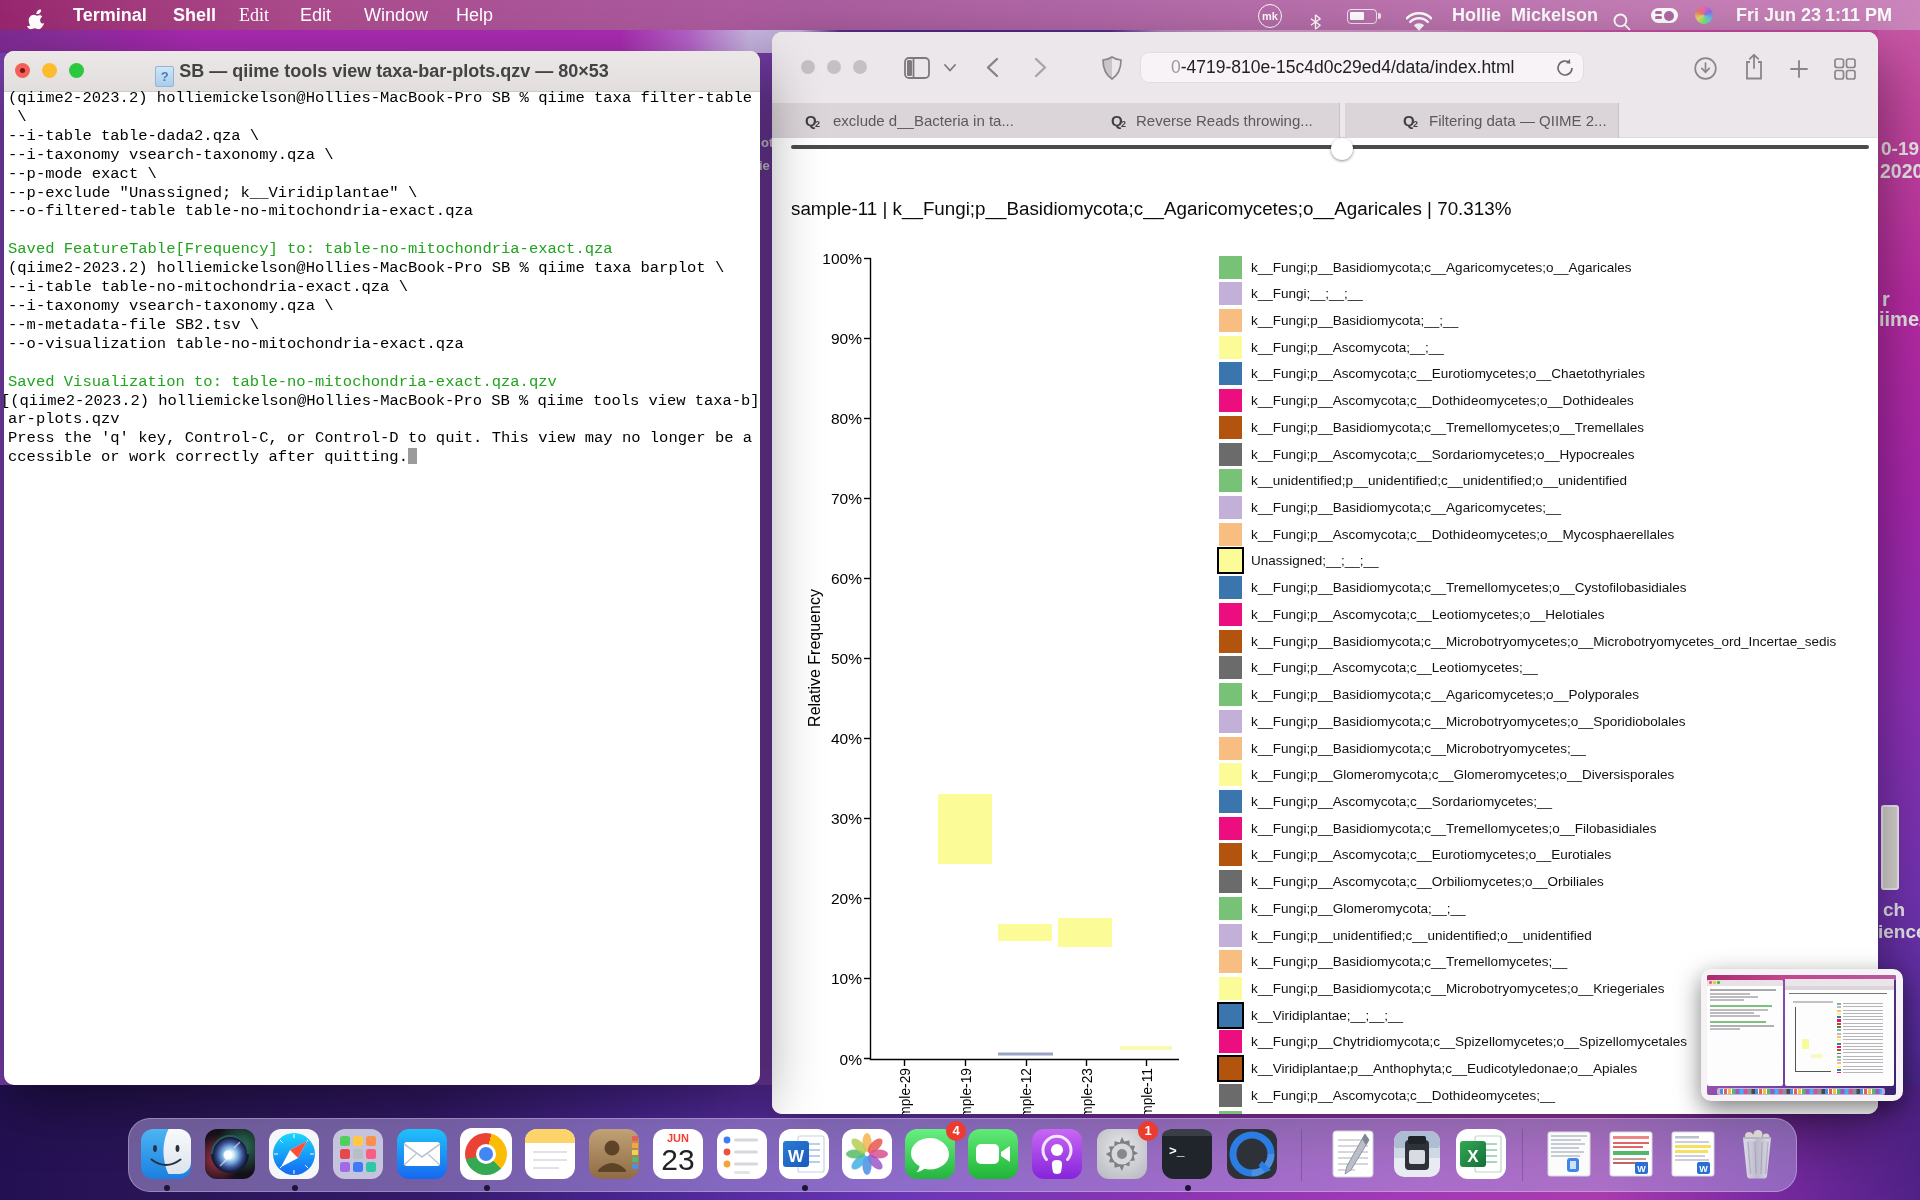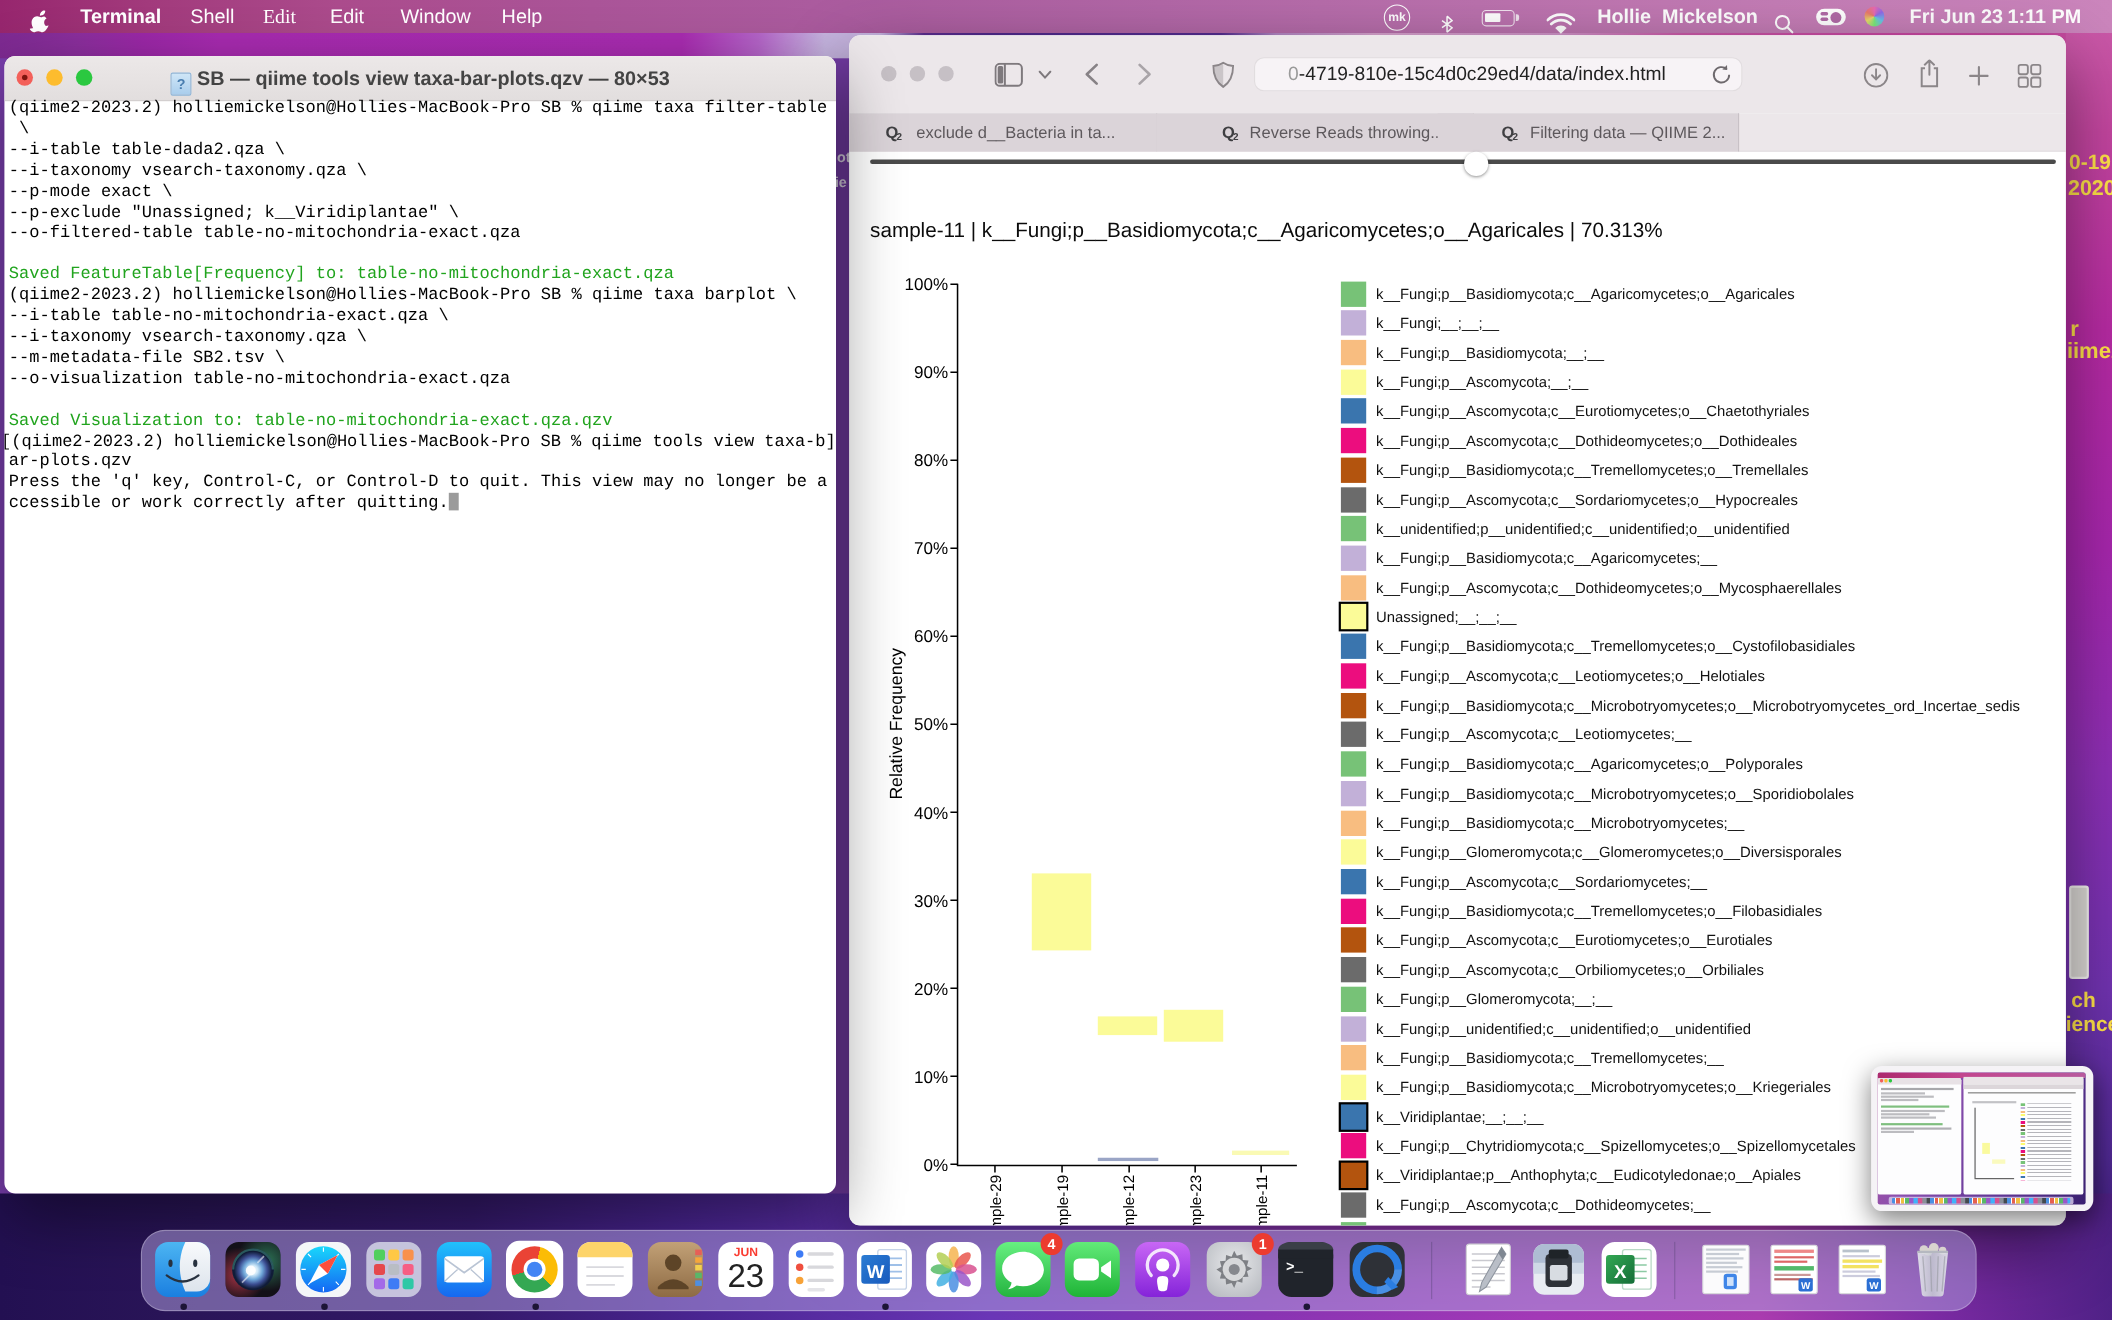--- a/index.html
+++ b/index.html
@@ -10,21 +10,21 @@
  radial-gradient(500px 220px at 230px 60px, #c23a80 0%, #bd367 45%, rgba(189,54,103,0) 75%),
  radial-gradient(700px 500px at 1990px 60px, #cd55a6 0%, #c33d9d 40%, rgba(195,61,157,0) 72%),
  radial-gradient(900px 700px at 2000px 420px, #b322a0 0%, #a526ab 45%, rgba(165,38,171,0) 75%),
  radial-gradient(1000px 800px at 1990px 900px, #7b2fb4 0%, #6c34ae 45%, rgba(108,52,174,0) 75%),
  radial-gradient(1500px 1100px at 60px 1350px, #1f1150 0%, #2c1a60 45%, rgba(44,26,96,0) 76%),
  radial-gradient(1000px 700px at 950px 1320px, #6f3cb4 0%, rgba(111,60,180,0) 70%),
  radial-gradient(1200px 800px at 1650px 1300px, #9932ae 0%, rgba(153,50,174,0) 68%),
  linear-gradient(118deg, #aa4386 0%, #b184c4 25%, #9c86b8 40%, #7a55ad 62%, #56309a 80%, #3a1e74 100%);}
 
 #wedge{position:absolute;left:790px;top:24px;width:360px;height:34px;background:#4f2a8c;transform:skewX(-35deg);}
-.frag{position:absolute;color:#fde047;font-weight:bold;white-space:pre;}
+.frag{position:absolute;color:#e5e5e5;font-weight:bold;white-space:pre;}
 
 #menubar{position:absolute;left:0;top:0;width:1920px;height:30px;
  background:linear-gradient(90deg,#97266e 0%,#a23a7c 7%,#ab4b8c 16%,#aa5498 28%,#ab5c9f 40%,#b267a7 55%,#ba71ad 70%,#c47cb5 84%,#cb85bc 100%);
  color:#fff;font-size:18px;}
 .mb{position:absolute;top:0;height:30px;line-height:30px;}
 
 #term{position:absolute;left:4px;top:51px;width:756px;height:1034px;border-radius:10px;background:#fff;
  box-shadow:0 22px 60px rgba(0,0,0,.45);overflow:hidden;}
 #termbar{position:absolute;left:0;top:0;width:100%;height:40px;background:linear-gradient(#ece8e8,#e2dede);border-bottom:1px solid #cfcaca;}
 .tl{position:absolute;top:12px;width:15px;height:15px;border-radius:50%;}
@@ -67,21 +67,21 @@
 <div id="wedge"></div>
 <div class="abs" style="left:0;top:30px;width:1920px;height:23px;background:linear-gradient(90deg,#7e2a92 0px,#8c2f9e 70px,#9c28a8 130px,#a82bb0 200px,#a92cb1 620px,#b565c9 690px,#c9b7e3 750px,#c9b7e3 800px,#5c2d90 840px,#4f2a8c 900px,#542d90 1110px,#b387c4 1160px,#d8a3cf 1250px,#d093c8 1420px,#cb59a8 1530px,#c947a2 1700px,#c64a9f 1920px);"></div>
 <div class="abs" style="left:1878px;top:0;width:42px;height:1200px;background:linear-gradient(#cb5da9 0px,#c2459e 120px,#b52aa1 300px,#a526ab 500px,#8d2fb4 700px,#6f32ae 900px,#522a96 1050px,#2f1766 1200px);"></div>
 <div class="abs" style="left:0;top:1085px;width:1920px;height:115px;background:linear-gradient(90deg,#231052 0px,#2a1558 180px,#34196a 430px,#4a2592 640px,#6b37b8 900px,#8a35b4 1150px,#a43ab8 1400px,#ab3cb0 1600px,#7c2ba4 1760px,#4f2186 1920px);"></div>
 <div id="menubar">
   <svg class="mb" style="left:27px;top:6px;" width="18" height="19" viewBox="0 0 16 17" fill="#fff">
     <path d="M11.1 0c.1 1-.3 2-.9 2.7-.6.7-1.6 1.3-2.6 1.2-.1-1 .4-2 1-2.6C9.2.6 10.3.1 11.1 0zM14 12.6c-.5 1.1-.7 1.6-1.4 2.6-.9 1.4-2.2 3.1-3.8 3.1-1.4 0-1.8-.9-3.7-.9-1.9 0-2.3.9-3.7.9C-.2 18.3-1.4 16.8-2.3 15.4z" transform="translate(2,-1.5) scale(.95)"></path>
     <path d="M8 4.2c1.1 0 2.5-.7 3.3-1.7.7-.9 1.2-2.1 1-3.3-1.1.1-2.3.8-3.1 1.7C8.5 1.7 8 2.9 8 4.2zM12.9 4.7c-1.7 0-3 1-3.9 1-.9 0-2.1-.9-3.5-.9C3.7 4.8 2 5.9 1.1 7.6c-1.5 2.6-.4 6.5 1.1 8.6.7 1 1.6 2.2 2.7 2.1 1.1 0 1.5-.7 2.9-.7 1.3 0 1.7.7 2.9.7 1.2 0 2-1.1 2.7-2.1.5-.8.8-1.2 1.2-2.1-3.2-1.2-3.7-5.7-.5-7.4-.9-1.3-2.3-2-3.2-2z" transform="translate(1.2,-1.2) scale(.88)"></path>
   </svg>
   <span class="mb" style="left:73px;font-weight:bold;">Terminal</span>
-  <span class="mb" style="left:173px;">Shell</span>
+  <span class="mb" style="left:173px;font-weight:bold;">Shell</span>
   <span class="mb" style="left:239px;font-family:Liberation Serif, serif;">Edit</span>
   <span class="mb" style="left:300px;">Edit</span>
   <span class="mb" style="left:364px;">Window</span>
   <span class="mb" style="left:456px;">Help</span>
   <span class="mb" style="left:1258px;top:4px;width:22px;height:22px;border:1.6px solid #fff;border-radius:50%;font-size:11px;font-weight:bold;text-align:center;line-height:22px;">mk</span>
   <svg class="mb" style="left:1310px;top:7px;" width="11" height="16" viewBox="0 0 12 16">
         <path d="M6 0 L6 16 M6 0 L11 4.5 L1 11.5 M6 16 L11 11.5 L1 4.5" stroke="#fff" stroke-width="1.5" fill="none"></path>
       </svg>
   <span class="mb" style="left:1347px;top:9px;width:28px;height:13px;border:1.5px solid rgba(255,255,255,.8);border-radius:4px;"></span>
   <span class="mb" style="left:1350px;top:12px;width:14px;height:8px;background:#fff;border-radius:1px;"></span>
@@ -166,21 +166,21 @@
 </div>
   <div id="saftabs">
     <div class="tab" style="left:0px;width:279px;">
           <span class="fv q2"></span>
           <span class="tx" style="left:61px;">exclude d__Bacteria in ta...</span>
         </div>
     <div class="tab" style="left:279px;width:288px;">
           <span class="fv q2" style="left:60px;"></span>
           <span class="tx" style="left:85px;">Reverse Reads throwing...</span>
         </div>
-    <div class="tab" style="left:535px;width:273px;">
+    <div class="tab" style="left:573px;width:273px;">
           <span class="fv q2" style="left:58px;"></span>
           <span class="tx" style="left:84px;">Filtering data — QIIME 2...</span>
         </div>
   </div>
   <div id="safcontent">
 
     <div class="abs" style="left:19px;top:7px;width:1078px;height:4px;background:#4b4b4b;border-radius:2px;"></div>
     <div class="abs" style="left:559px;top:0px;width:22px;height:22px;border-radius:50%;background:#fff;box-shadow:0 1px 3px rgba(0,0,0,.45);"></div>
 
     <div class="abs" style="left:19px;top:60px;font-size:18.8px;color:#0b0b0b;">sample-11 | k__Fungi;p__Basidiomycota;c__Agaricomycetes;o__Agaricales | 70.313%</div>

